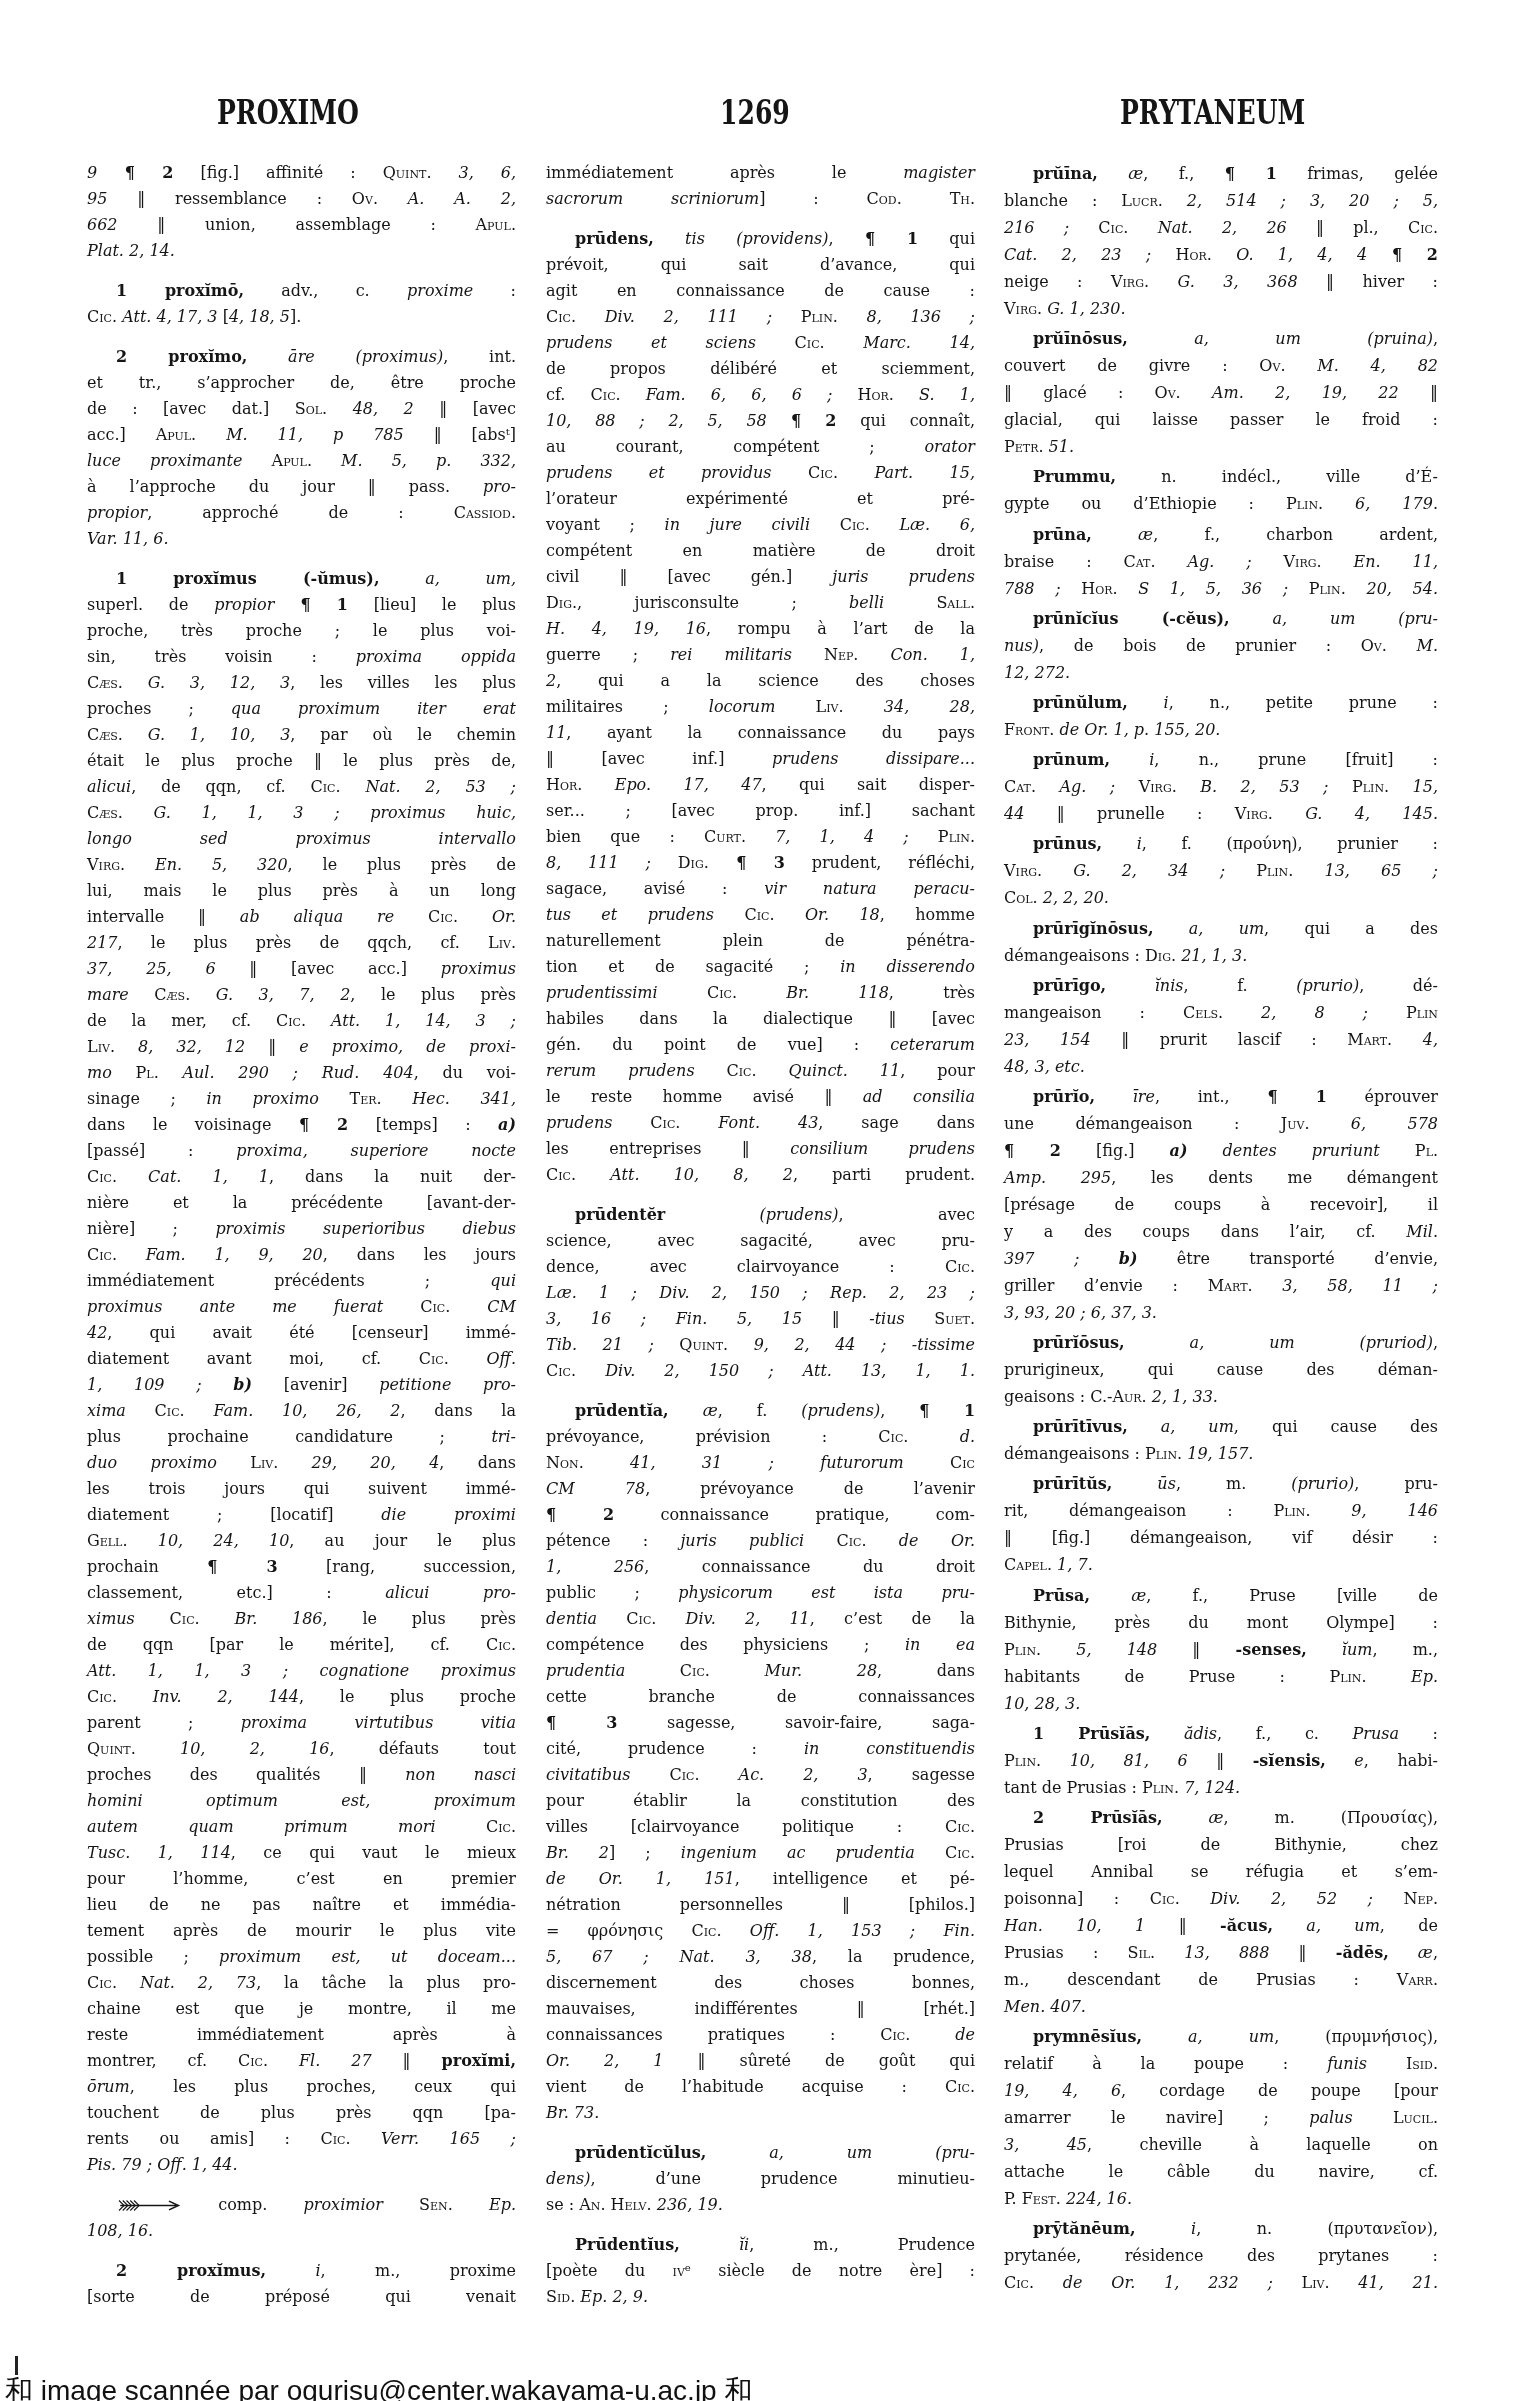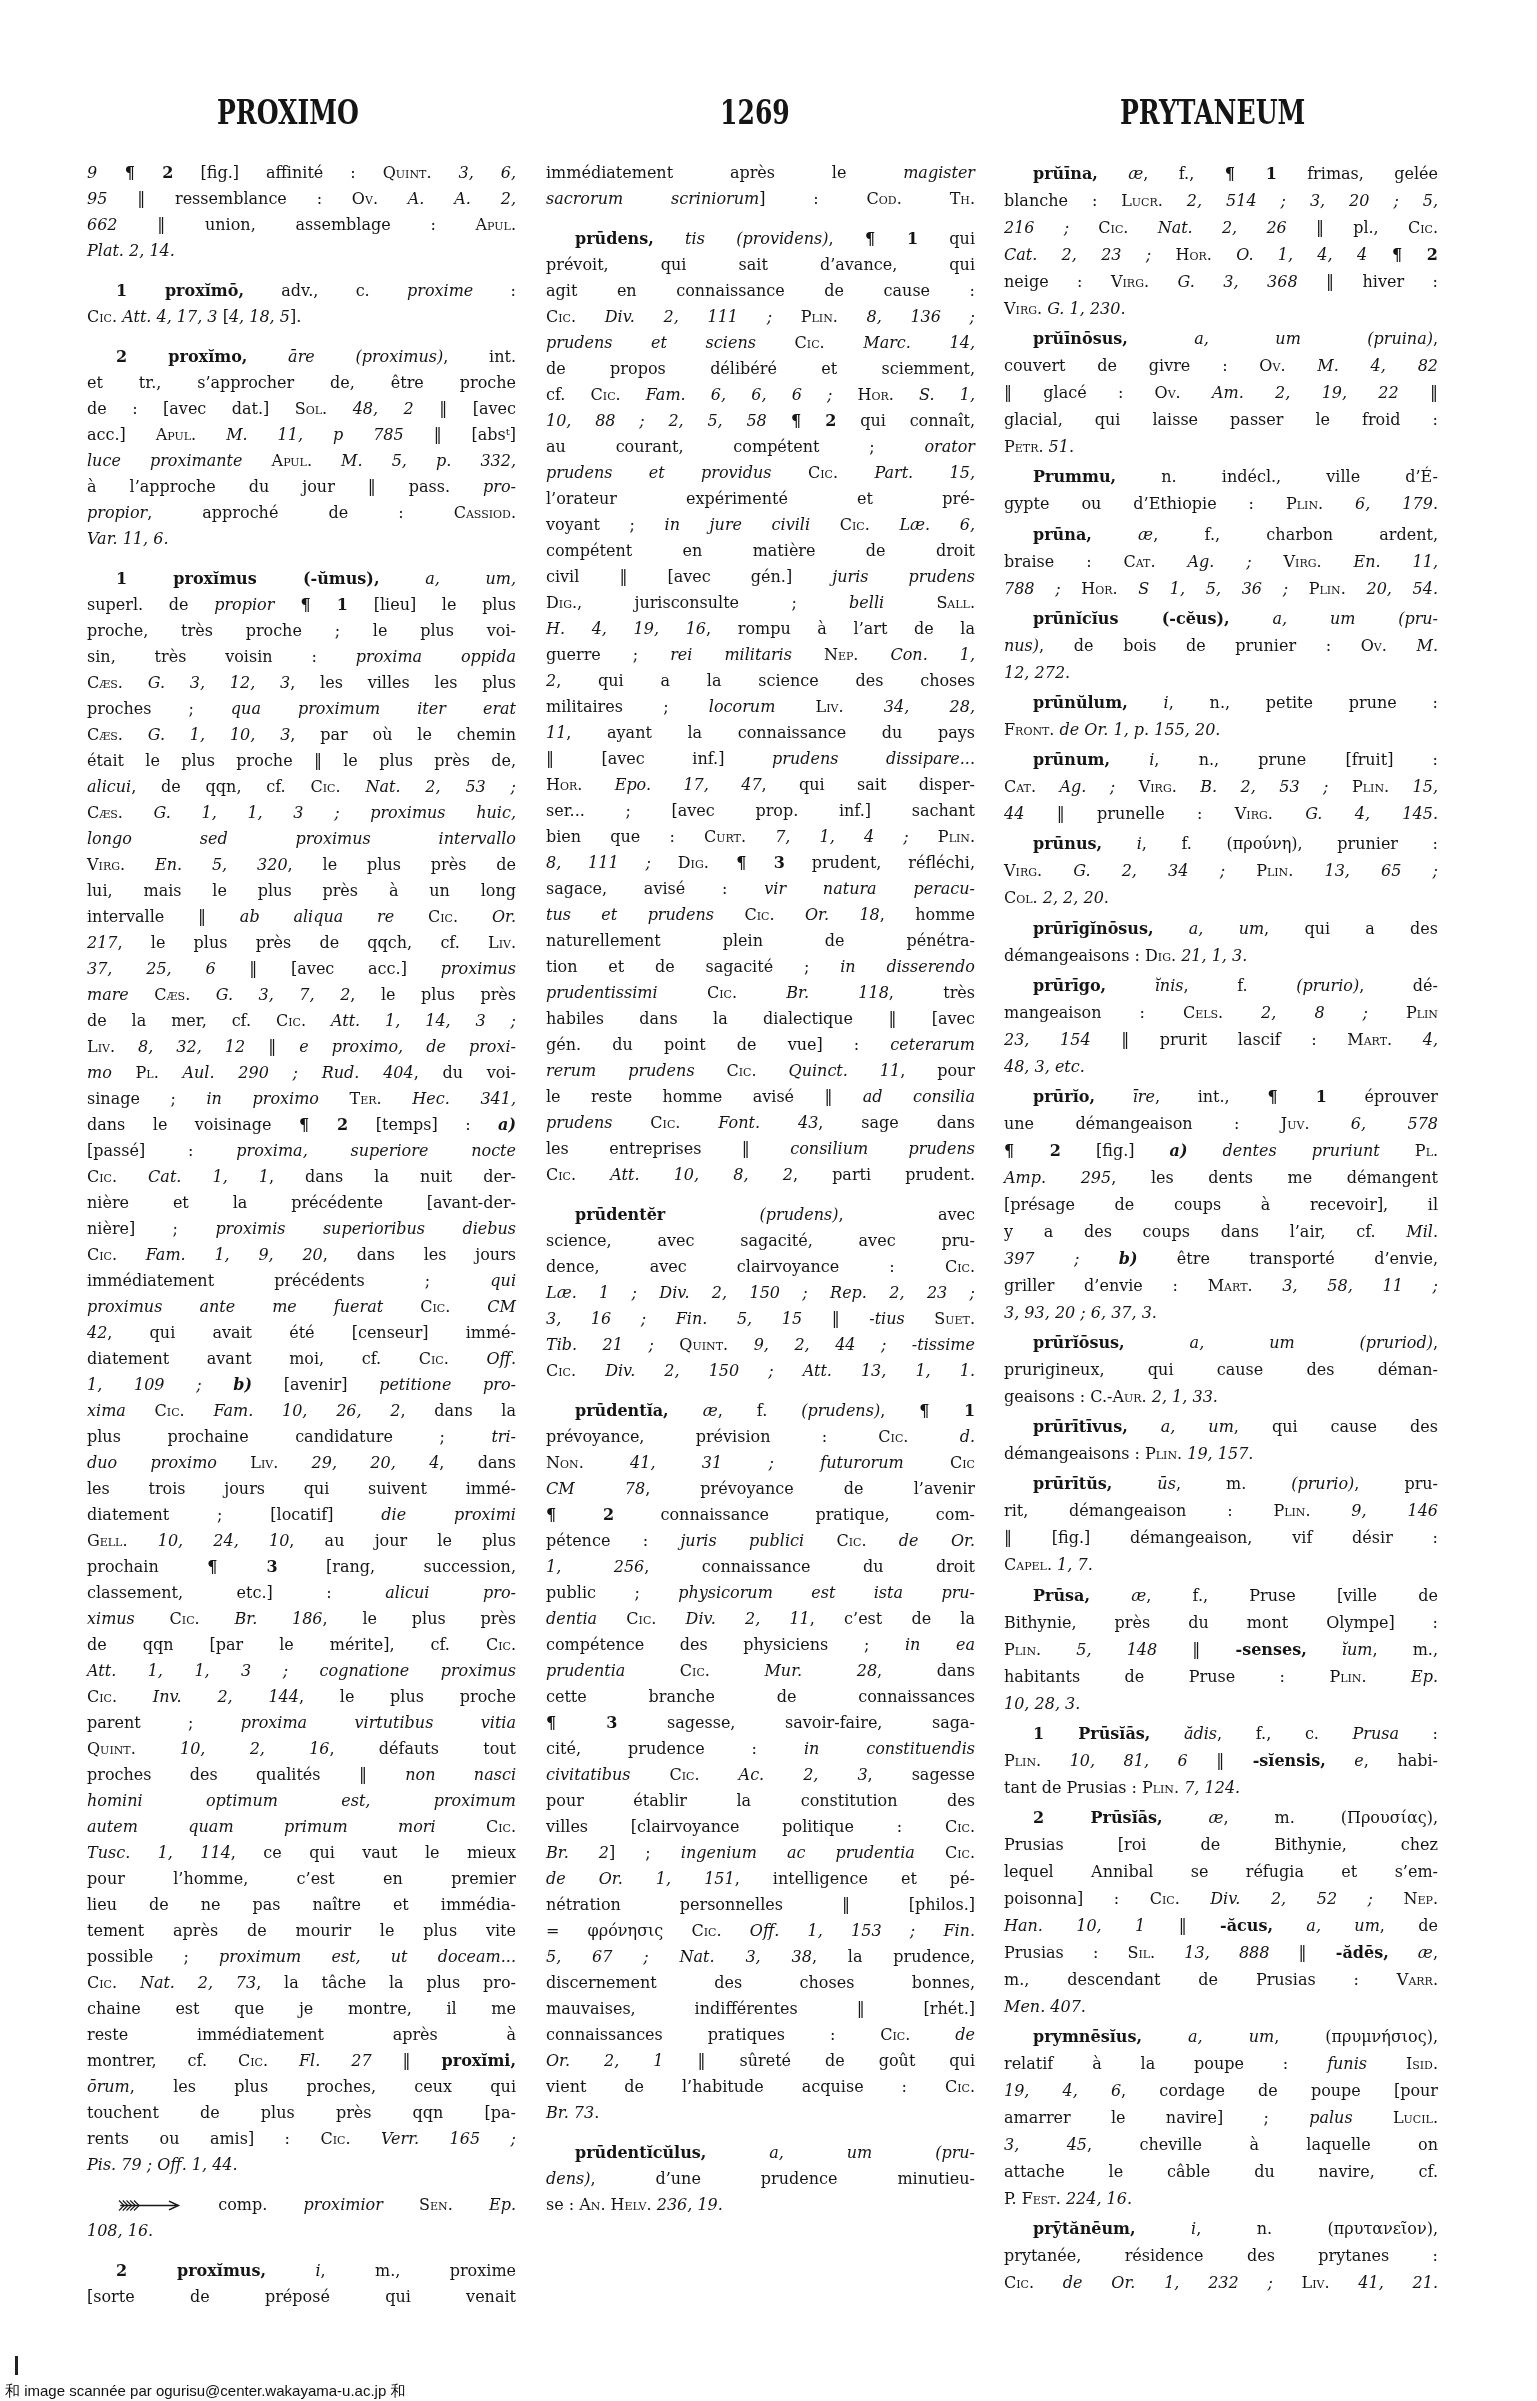--- a/index.html
+++ b/index.html
@@ -41,21 +41,21 @@
   .s-i  { font-style: italic; font-weight: normal; }
   .s-b  { font-weight: bold; font-style: normal; }
   .s-bi { font-weight: bold; font-style: italic; }
   .s-sc { font-variant: small-caps; font-style: normal; }
   .icon { display: inline-block; vertical-align: middle; text-indent: 0; }
   .icon svg { display: block; }
 
   #footer {
     position: absolute; left: 5px; top: 2379px;
     font-family: "Liberation Sans", "DejaVu Sans", sans-serif;
-    font-size: 15px; line-height: 23px; white-space: nowrap; color: #111;
+    font-size: 28px; line-height: 23px; white-space: nowrap; color: #111;
   }
   #edge-mark {
     position: absolute; left: 15px; top: 2356px; width: 2.5px; height: 19px; background: #222;
   }
 </style>
 </head>
 <body>
 
 <div id="page">
   <div class="runhead" id="rh-left">PROXIMO</div>
@@ -250,20 +250,25 @@
         <div class="line"><span class="s-r">connaissances pratiques : </span><span class="s-sc">Cic.</span><span class="s-i"> de</span></div>
         <div class="line"><span class="s-i">Or. 2, 1</span><span class="s-r"> ‖ sûreté de goût qui</span></div>
         <div class="line"><span class="s-r">vient de l’habitude acquise : </span><span class="s-sc">Cic.</span></div>
         <div class="line last"><span class="s-i">Br. 73.</span></div>
       </div>
       <div class="entry">
         <div class="line indent"><span class="s-b">prūdentĭcŭlus,</span><span class="s-i"> a, um (pru-</span></div>
         <div class="line"><span class="s-i">dens)</span><span class="s-r">, d’une prudence minutieu-</span></div>
         <div class="line last"><span class="s-r">se : </span><span class="s-sc">An. Helv.</span><span class="s-i"> 236, 19.</span></div>
       </div>
+      <div class="entry">
+        <div class="line indent"><span class="s-b">Prūdentĭus,</span><span class="s-i"> ĭi</span><span class="s-r">, m., Prudence</span></div>
+        <div class="line"><span class="s-r">[poète du </span><span class="s-sc">iv</span><span class="s-r">ᵉ siècle de notre ère] :</span></div>
+        <div class="line last"><span class="s-sc">Sid.</span><span class="s-i"> Ep. 2, 9.</span></div>
+      </div>
     </div>
   <div class="column" id="col-2">
       <div class="entry">
         <div class="line indent"><span class="s-b">prŭīna,</span><span class="s-i"> æ</span><span class="s-r">, f., </span><span class="s-b">¶ 1</span><span class="s-r"> frimas, gelée</span></div>
         <div class="line"><span class="s-r">blanche : </span><span class="s-sc">Lucr.</span><span class="s-i"> 2, 514 ; 3, 20 ; 5,</span></div>
         <div class="line"><span class="s-i">216 ;</span><span class="s-sc"> Cic.</span><span class="s-i"> Nat. 2, 26</span><span class="s-r"> ‖ pl., </span><span class="s-sc">Cic.</span></div>
         <div class="line"><span class="s-i">Cat. 2, 23 ;</span><span class="s-sc"> Hor.</span><span class="s-i"> O. 1, 4, 4</span><span class="s-b"> ¶ 2</span></div>
         <div class="line"><span class="s-r">neige : </span><span class="s-sc">Virg.</span><span class="s-i"> G. 3, 368</span><span class="s-r"> ‖ hiver :</span></div>
         <div class="line last"><span class="s-sc">Virg.</span><span class="s-i"> G. 1, 230.</span></div>
       </div>

